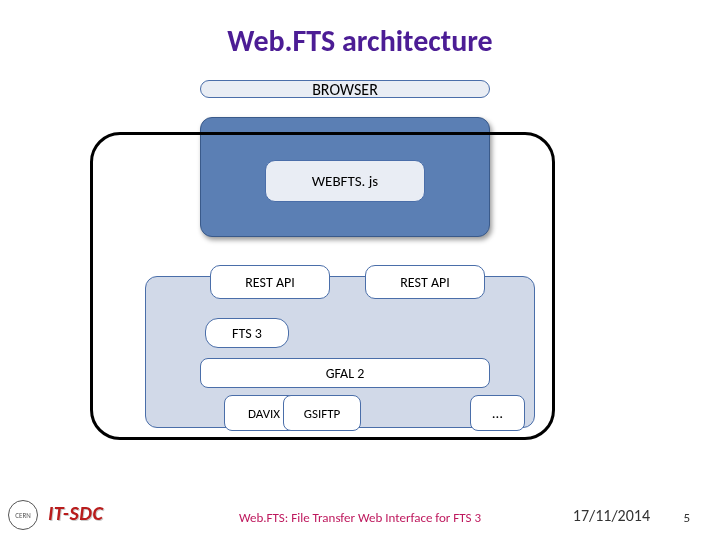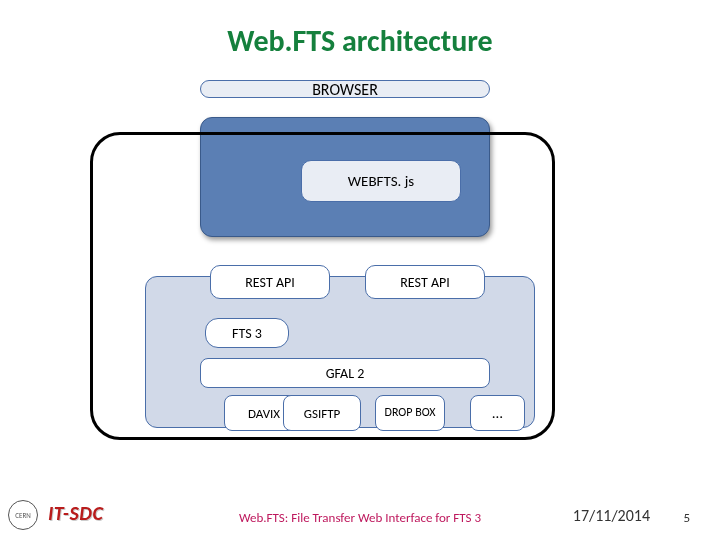--- a/index.html
+++ b/index.html
@@ -8,21 +8,21 @@
       height: 540px;
       font-family: Calibri, Arial, sans-serif;
       background: #fff;
       position: relative;
       overflow: hidden;
     }
     .title {
       text-align: center;
       font-size: 30px;
       font-weight: bold;
-      color: #15803d;
+      color: #4c1d95;
       margin-top: 22px;
     }
     .diagram-area {
       position: absolute;
       top: 70px;
       left: 0;
       width: 720px;
       height: 400px;
     }
     
@@ -69,21 +69,20 @@
       top: 90px;
       width: 160px;
       height: 42px;
       background: #e9edf4;
       border: 1px solid #4a6ea9;
       border-radius: 10px;
       display: flex;
       align-items: center;
       justify-content: center;
       font-size: 15px;
-      margin-left: 36px;
     }
     
     .lower-blue {
       position: absolute;
       left: 145px;
       top: 206px;
       width: 390px;
       height: 152px;
       background: #d1d9e8;
       border: 1px solid #4a6ea9;
@@ -274,21 +273,20 @@
 
   <div class="browser-box">BROWSER</div>
   <div class="webfts-box">WEBFTS. js</div>
 
   <div class="rest1">REST API</div>
   <div class="rest2">REST API</div>
   <div class="fts3">FTS 3</div>
   <div class="gfal2">GFAL 2</div>
   <div class="davix">DAVIX</div>
   <div class="gsiftp">GSIFTP</div>
-  <div class="dropbox">DROP BOX</div>
   <div class="ellipsis">…</div>
 </div>
 
 <div class="footer">
   <div class="cern-logo">CERN</div>
   <div class="itsdc">IT-SDC</div>
   <div class="footer-center">Web.FTS:  File Transfer Web Interface for FTS 3</div>
   <div class="footer-date">17/11/2014</div>
   <div class="footer-page">5</div>
 </div>

